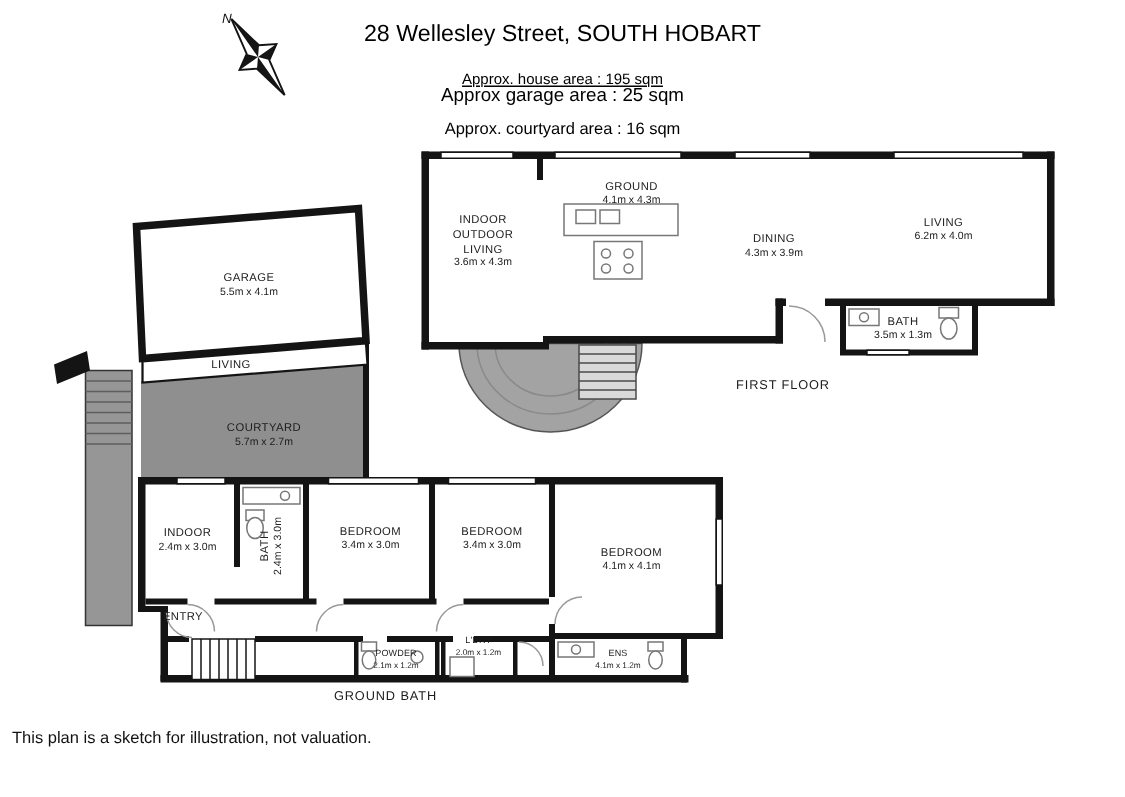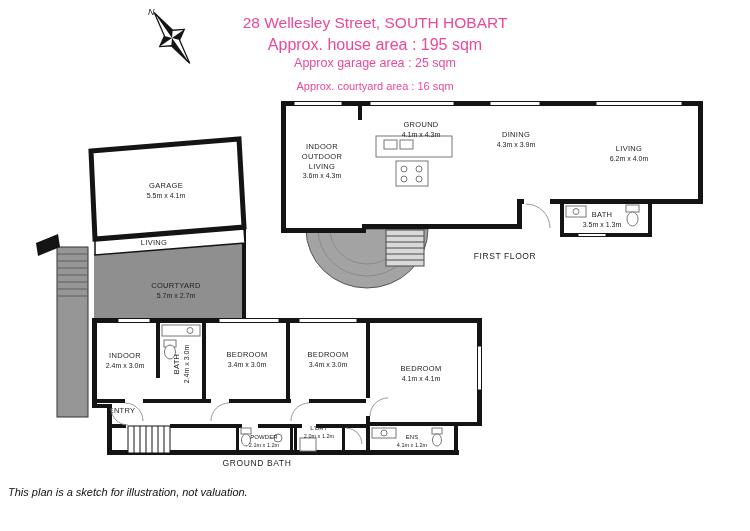--- a/index.html
+++ b/index.html
@@ -1,34 +1,34 @@
 <!DOCTYPE html>
 <html><head>
 <meta charset="utf-8">
 <style>
   html,body{margin:0;padding:0;background:#fff;}
   .page{position:relative;width:750px;height:531px;background:#fff;overflow:hidden;
         font-family:"Liberation Sans",sans-serif;color:#1a1a1a;}
   svg.plan{position:absolute;left:0;top:0;}
-  .hdr{position:absolute;left:0;right:0;text-align:center;color:#ec4899;}
+  .hdr{position:absolute;left:0;right:0;text-align:center;color:#000000;}
   .title{top:14px;font-size:15.5px;}
-  .sub1{top:36px;font-size:16px;}
+  .sub1{top:48px;font-size:10px;text-decoration:underline;}
   .sub2{top:56px;font-size:12.5px;}
   .sub3{top:80px;font-size:11px;}
   .lbl{position:absolute;transform:translate(-50%,-50%);text-align:center;line-height:1.3;
        color:#1c1c1c;white-space:nowrap;}
   .lbl .nm{display:block;font-size:7.5px;letter-spacing:.3px;white-space:pre-line;}
   .lbl .dm{display:block;font-size:7px;}
   .sm .nm{font-size:6px;letter-spacing:.1px;}
   .sm .dm{font-size:5.5px;}
   .floor .nm{font-size:8.5px;letter-spacing:.6px;}
   .rot{transform:translate(-50%,-50%) rotate(-90deg);}
   .compass-n{position:absolute;left:148px;top:7px;font-size:9px;font-style:italic;color:#111;}
   .ft{position:absolute;left:8px;font-size:11px;color:#111;}
-  .ft1{top:472px;} .ft2{top:486px;font-style:italic;} .ft3{top:500px;}
+  .ft1{top:472px;} .ft2{top:486px;} .ft3{top:500px;}
 </style>
 </head>
 <body>
 
 <div class="page">
 
   <svg class="plan" width="750" height="531" viewBox="0 0 750 531">
 
     <g transform="translate(172,38) rotate(-35)">
       <path d="M0,-31 L5,-6 L15,0 L5,6 L0,31 L-5,6 L-15,0 L-5,-6 Z" fill="#ffffff" stroke="#141414" stroke-width="1.3"></path>
@@ -199,33 +199,33 @@
   <div class="lbl" style="left:322px;top:161px">
     <span class="nm">INDOOR
 OUTDOOR
 LIVING</span>
     <span class="dm">3.6m x 4.3m</span>
   </div>
   <div class="lbl" style="left:421px;top:129px">
     <span class="nm">GROUND</span>
     <span class="dm">4.1m x 4.3m</span>
   </div>
-  <div class="lbl" style="left:516px;top:139px">
+  <div class="lbl" style="left:516px;top:164px">
     <span class="nm">DINING</span>
     <span class="dm">4.3m x 3.9m</span>
   </div>
   <div class="lbl" style="left:629px;top:153px">
     <span class="nm">LIVING</span>
     <span class="dm">6.2m x 4.0m</span>
   </div>
   <div class="lbl" style="left:602px;top:219px">
     <span class="nm">BATH</span>
     <span class="dm">3.5m x 1.3m</span>
   </div>
-  <div class="lbl floor" style="left:505px;top:257px">
+  <div class="lbl floor" style="left:522px;top:257px">
     <span class="nm">FIRST FLOOR</span>
   </div>
 
   <div class="lbl" style="left:166px;top:190px">
     <span class="nm">GARAGE</span>
     <span class="dm">5.5m x 4.1m</span>
   </div>
   <div class="lbl" style="left:154px;top:243px">
     <span class="nm">LIVING</span>
   </div>

